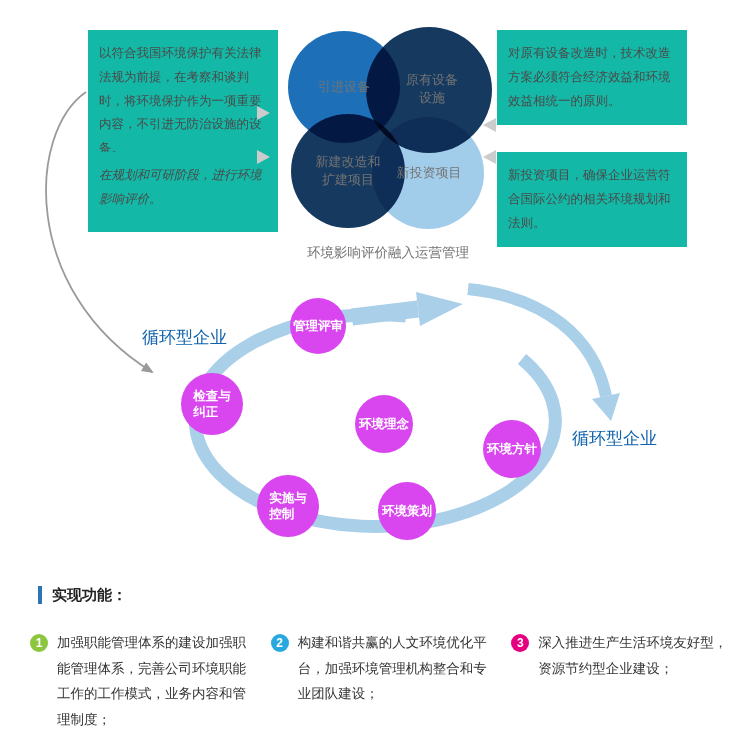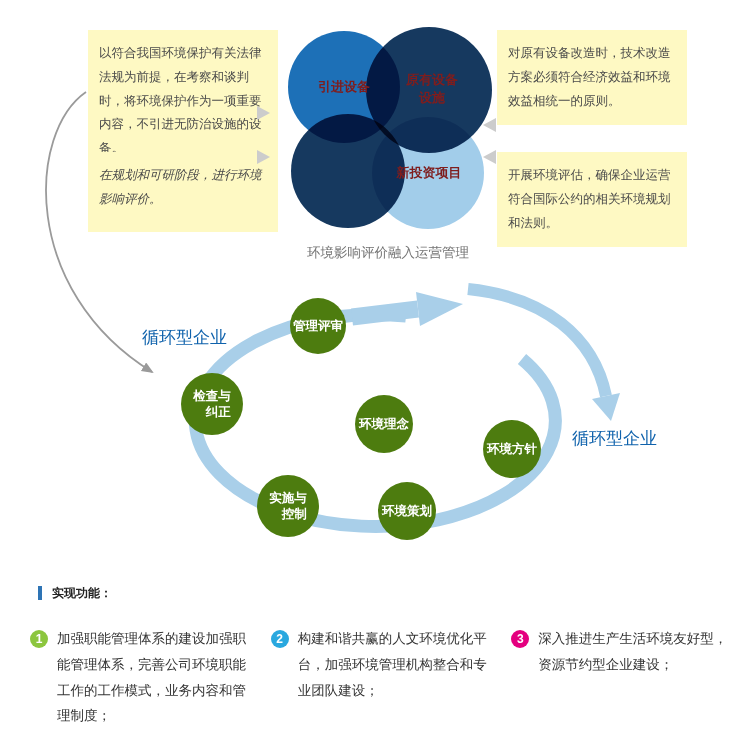--- a/index.html
+++ b/index.html
@@ -6,21 +6,21 @@
   body{
     width:750px;height:749px;position:relative;overflow:hidden;
     background:#ffffff;
     font-family:"Liberation Sans","DejaVu Sans",sans-serif;
     color:#333;
   }
   .stage{position:absolute;inset:0;}
 
   
   .note{
-    position:absolute;background:#fef9c3;color:#4a4a4a;
+    position:absolute;background:#14b8a6;color:#4a4a4a;
     font-size:12.5px;line-height:1.9;padding:12px 11px;z-index:1;
   }
   .note p{margin:0;}
   .note-tl1{left:88px;top:30px;width:168px;}
   .note-tl2{left:88px;top:152px;width:168px;min-height:56px;font-style:italic;}
   .note-tr1{left:497px;top:30px;width:168px;}
   .note-tr2{left:497px;top:152px;width:168px;}
 
   .tri{position:absolute;width:0;height:0;border-style:solid;z-index:1;}
   .tri-r{border-width:7px 0 7px 13px;border-color:transparent transparent transparent #cccccc;}
@@ -31,58 +31,58 @@
   .t4{left:483px;top:150px;}
 
   
   .vc{position:absolute;border-radius:50%;mix-blend-mode:multiply;z-index:2;}
   .vc1{left:288px;top:31px;width:112px;height:112px;background:#1d70b7;}
   .vc2{left:366px;top:27px;width:126px;height:126px;background:#16395f;}
   .vc3{left:291px;top:114px;width:114px;height:114px;background:#16395f;}
   .vc4{left:372px;top:117px;width:112px;height:112px;background:#a2cdea;}
   .vl{
     position:absolute;transform:translate(-50%,-50%);z-index:3;
-    color:#7f1d1d;font-weight:bold;font-size:13px;line-height:1.35;
+    color:#737373;font-weight:normal;font-size:13px;line-height:1.35;
     text-align:center;white-space:pre-line;
   }
   .vl1{left:344px;top:87px;}
   .vl2{left:432px;top:89px;}
   .vl3{left:348px;top:171px;}
   .vl4{left:429px;top:173px;}
   .venn-caption{
     position:absolute;left:288px;top:244px;width:200px;text-align:center;
     font-size:13.5px;color:#737373;z-index:2;
   }
 
   
   .flow{position:absolute;left:0;top:0;z-index:1;pointer-events:none;}
 
   
   .cn{
-    position:absolute;border-radius:50%;background:#4d7c0f;color:#fff;
-    display:flex;align-items:center;justify-content:center;text-align:right;
+    position:absolute;border-radius:50%;background:#d946ef;color:#fff;
+    display:flex;align-items:center;justify-content:center;text-align:left;
     font-size:12.5px;font-weight:bold;line-height:1.3;white-space:pre-line;z-index:2;
   }
   .n1{left:290px;top:298px;width:56px;height:56px;}
   .n2{left:181px;top:373px;width:62px;height:62px;}
   .n3{left:355px;top:395px;width:58px;height:58px;}
   .n4{left:483px;top:420px;width:58px;height:58px;}
   .n5{left:257px;top:475px;width:62px;height:62px;}
   .n6{left:378px;top:482px;width:58px;height:58px;}
 
   .cycle-label{
     position:absolute;font-size:17px;font-weight:normal;color:#0f62ac;z-index:2;
   }
   .cl-left{left:142px;top:326px;}
   .cl-right{left:572px;top:427px;}
 
   
   .features{position:absolute;left:30px;top:586px;width:700px;z-index:1;}
   .features h2{
-    margin:0 0 0 8px;font-size:12px;font-weight:bold;color:#222;
+    margin:0 0 0 8px;font-size:15px;font-weight:bold;color:#222;
     border-left:4px solid #2e74b5;padding-left:10px;line-height:1.2;
   }
   .feature-row{display:flex;gap:22px;margin-top:26px;}
   .feature{flex:1;display:flex;align-items:flex-start;}
   .badge{
     width:18px;height:18px;border-radius:50%;color:#fff;font-size:12px;font-weight:bold;
     display:flex;align-items:center;justify-content:center;flex:none;
     margin-right:9px;margin-top:4px;
   }
   .b1{background:#8cc63e;}
@@ -98,35 +98,37 @@
   <div class="note note-tl1">
     <p>以符合我国环境保护有关法律法规为前提，在考察和谈判时，将环境保护作为一项重要内容，不引进无防治设施的设备。</p>
   </div>
   <div class="note note-tl2">
     <p>在规划和可研阶段，进行环境影响评价。</p>
   </div>
   <div class="note note-tr1">
     <p>对原有设备改造时，技术改造方案必须符合经济效益和环境效益相统一的原则。</p>
   </div>
   <div class="note note-tr2">
-    <p>开展环境评估，确保企业运营符合国际公约的相关环境规划和法则。</p>
+    <p>新投资项目，确保企业运营符合国际公约的相关环境规划和法则。</p>
   </div>
 
   <span class="tri tri-r t1"></span>
   <span class="tri tri-r t2"></span>
   <span class="tri tri-l t3"></span>
   <span class="tri tri-l t4"></span>
 
   <div class="vc vc1"></div>
   <div class="vc vc2"></div>
   <div class="vc vc3"></div>
   <div class="vc vc4"></div>
   <div class="vl vl1">引进设备</div>
   <div class="vl vl2">原有设备
 设施</div>
+  <div class="vl vl3">新建改造和
+扩建项目</div>
   <div class="vl vl4">新投资项目</div>
   <div class="venn-caption">环境影响评价融入运营管理</div>
 
   <svg class="flow" width="750" height="749" viewBox="0 0 750 749">
     <defs>
       <marker id="grayHead" orient="auto" markerUnits="userSpaceOnUse" markerWidth="14" markerHeight="12" refX="10" refY="5">
         <path d="M0,0 L12,5 L0,10 Z" fill="#9a9a9a"></path>
       </marker>
     </defs>
     <path d="M86 92 C 28 132, 20 290, 152 372" stroke="#9a9a9a" stroke-width="1.8" fill="none" marker-end="url(#grayHead)"></path>

